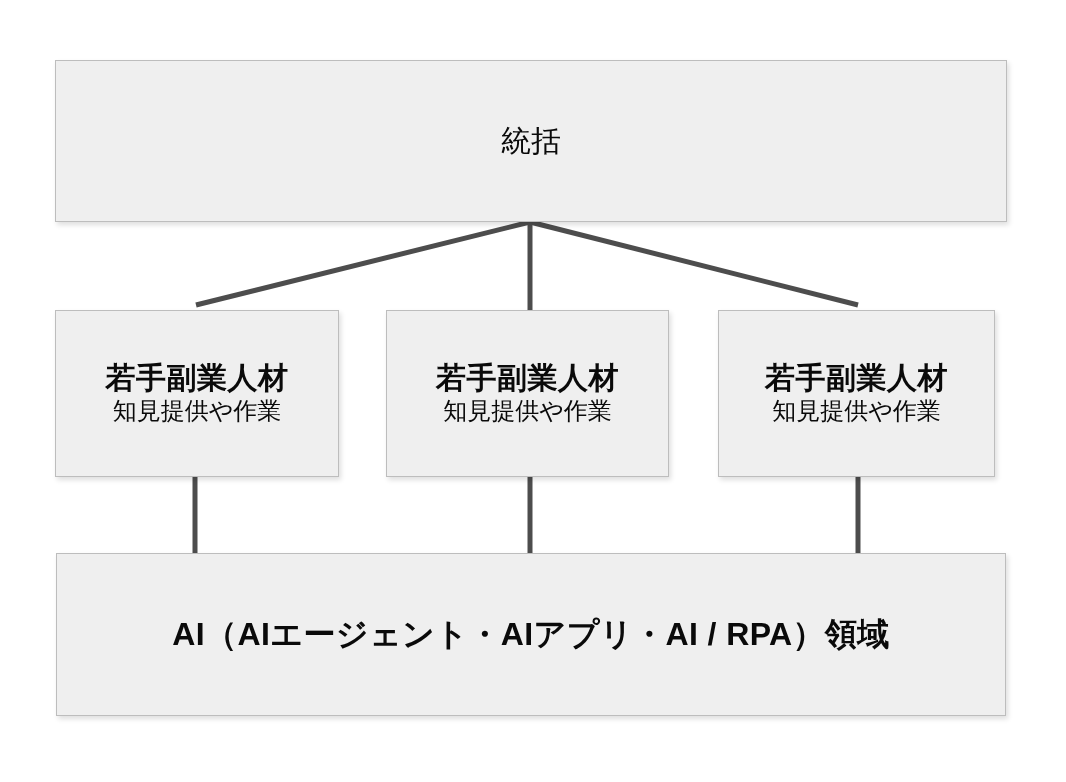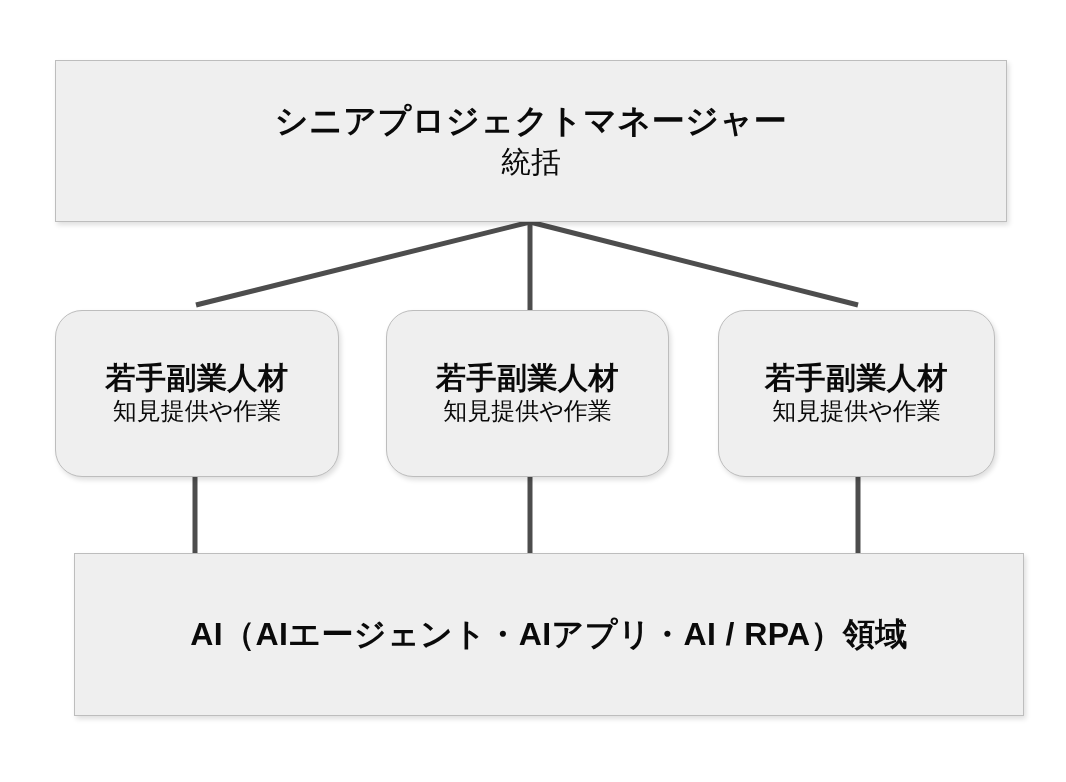--- a/index.html
+++ b/index.html
@@ -66,36 +66,35 @@
     margin-bottom: 4px;
   }
   #node-top .subtitle {
     font-size: 30px;
   }
 
   
   .node-mid {
     top: 310px;
     height: 167px;
-    border-radius: 27px;
   }
   .node-mid .title {
     font-size: 30px;
     margin-bottom: 2px;
   }
   .node-mid .subtitle {
     font-size: 24px;
   }
   #node-mid-1 { left: 55px;  width: 284px; }
   #node-mid-2 { left: 386px; width: 283px; }
   #node-mid-3 { left: 718px; width: 277px; }
 
   
   #node-bottom {
-    left: 74px;
+    left: 56px;
     top: 553px;
     width: 950px;
     height: 163px;
   }
   #node-bottom .title {
     font-size: 32px;
     letter-spacing: 0.4px;
   }
 </style>
 </head>
@@ -108,21 +107,20 @@
       <line x1="530" y1="222" x2="196" y2="305"></line>
       <line x1="530" y1="222" x2="858" y2="305"></line>
       <line x1="530" y1="222" x2="530" y2="310"></line>
       <line x1="195" y1="477" x2="195" y2="555"></line>
       <line x1="530" y1="477" x2="530" y2="555"></line>
       <line x1="858" y1="477" x2="858" y2="555"></line>
     </g>
   </svg>
 
   <div class="node" id="node-top">
-    <div class="title">シニアプロジェクトマネージャー</div>
     <div class="subtitle">統括</div>
   </div>
 
   <div class="node node-mid" id="node-mid-1">
     <div class="title">若手副業人材</div>
     <div class="subtitle">知見提供や作業</div>
   </div>
 
   <div class="node node-mid" id="node-mid-2">
     <div class="title">若手副業人材</div>

